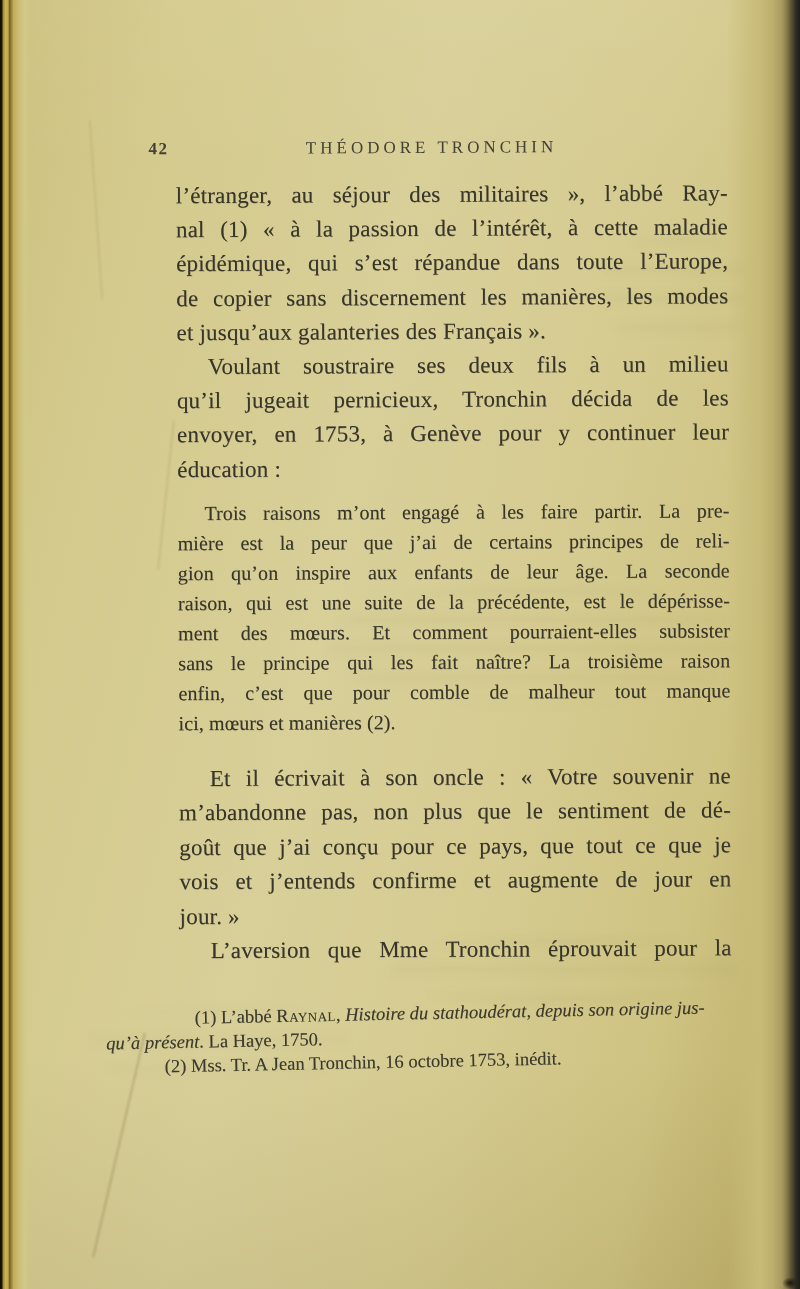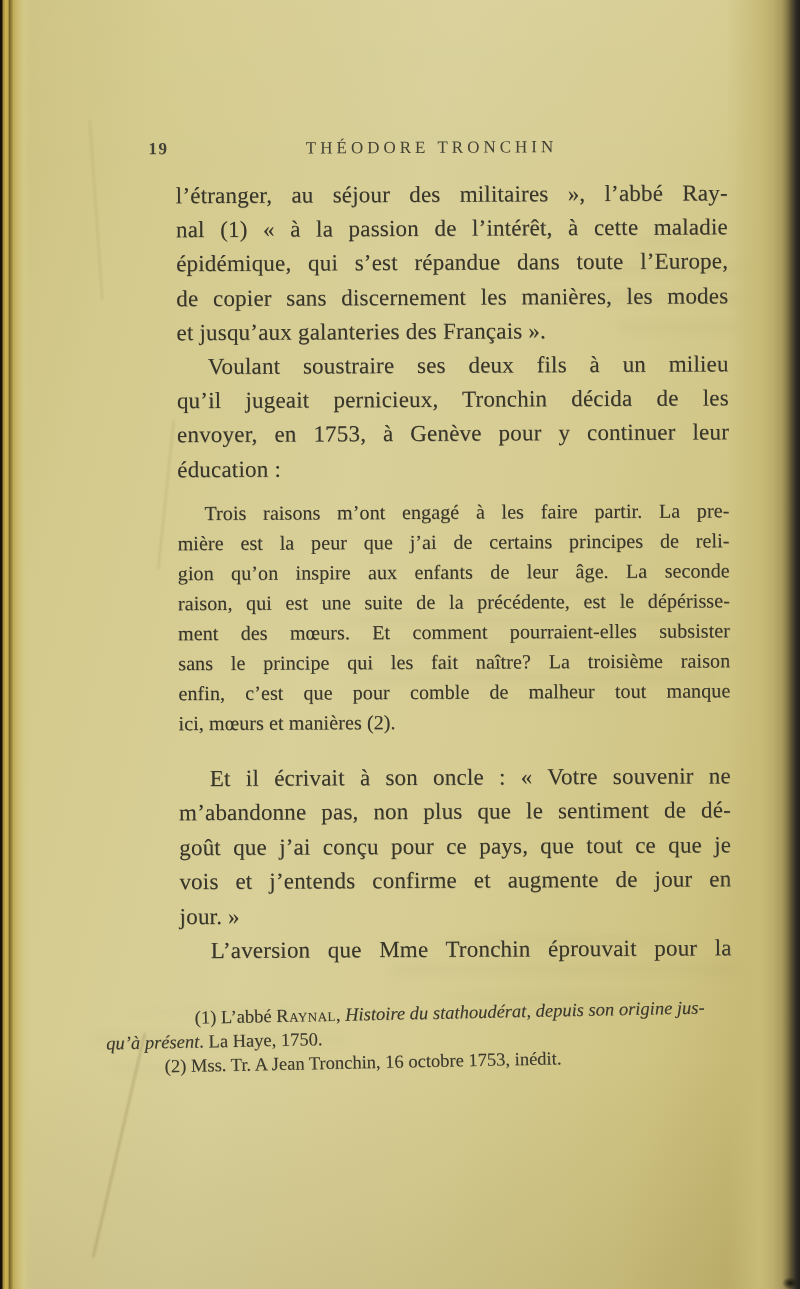--- a/index.html
+++ b/index.html
@@ -90,21 +90,21 @@
   <div class="ghost g2"></div>
   <div class="ghost g3"></div>
   <div class="ghost g4"></div>
   <div class="scratch s1"></div>
   <div class="scratch s2"></div>
   <div class="scratch s3"></div>
 
   <div class="text-layer">
 
     <div class="header">
-      <span class="pagenum">19</span>
+      <span class="pagenum">42</span>
       <span class="running-title">THÉODORE TRONCHIN</span>
     </div>
 
     <div class="block body-1">
       <div class="para">
           <div class="line just">l’étranger, au séjour des militaires », l’abbé Ray-</div>
           <div class="line just">nal (1) « à la passion de l’intérêt, à cette maladie</div>
           <div class="line just">épidémique, qui s’est répandue dans toute l’Europe,</div>
           <div class="line just">de copier sans discernement les manières, les modes</div>
           <div class="line">et jusqu’aux galanteries des Français ».</div>

